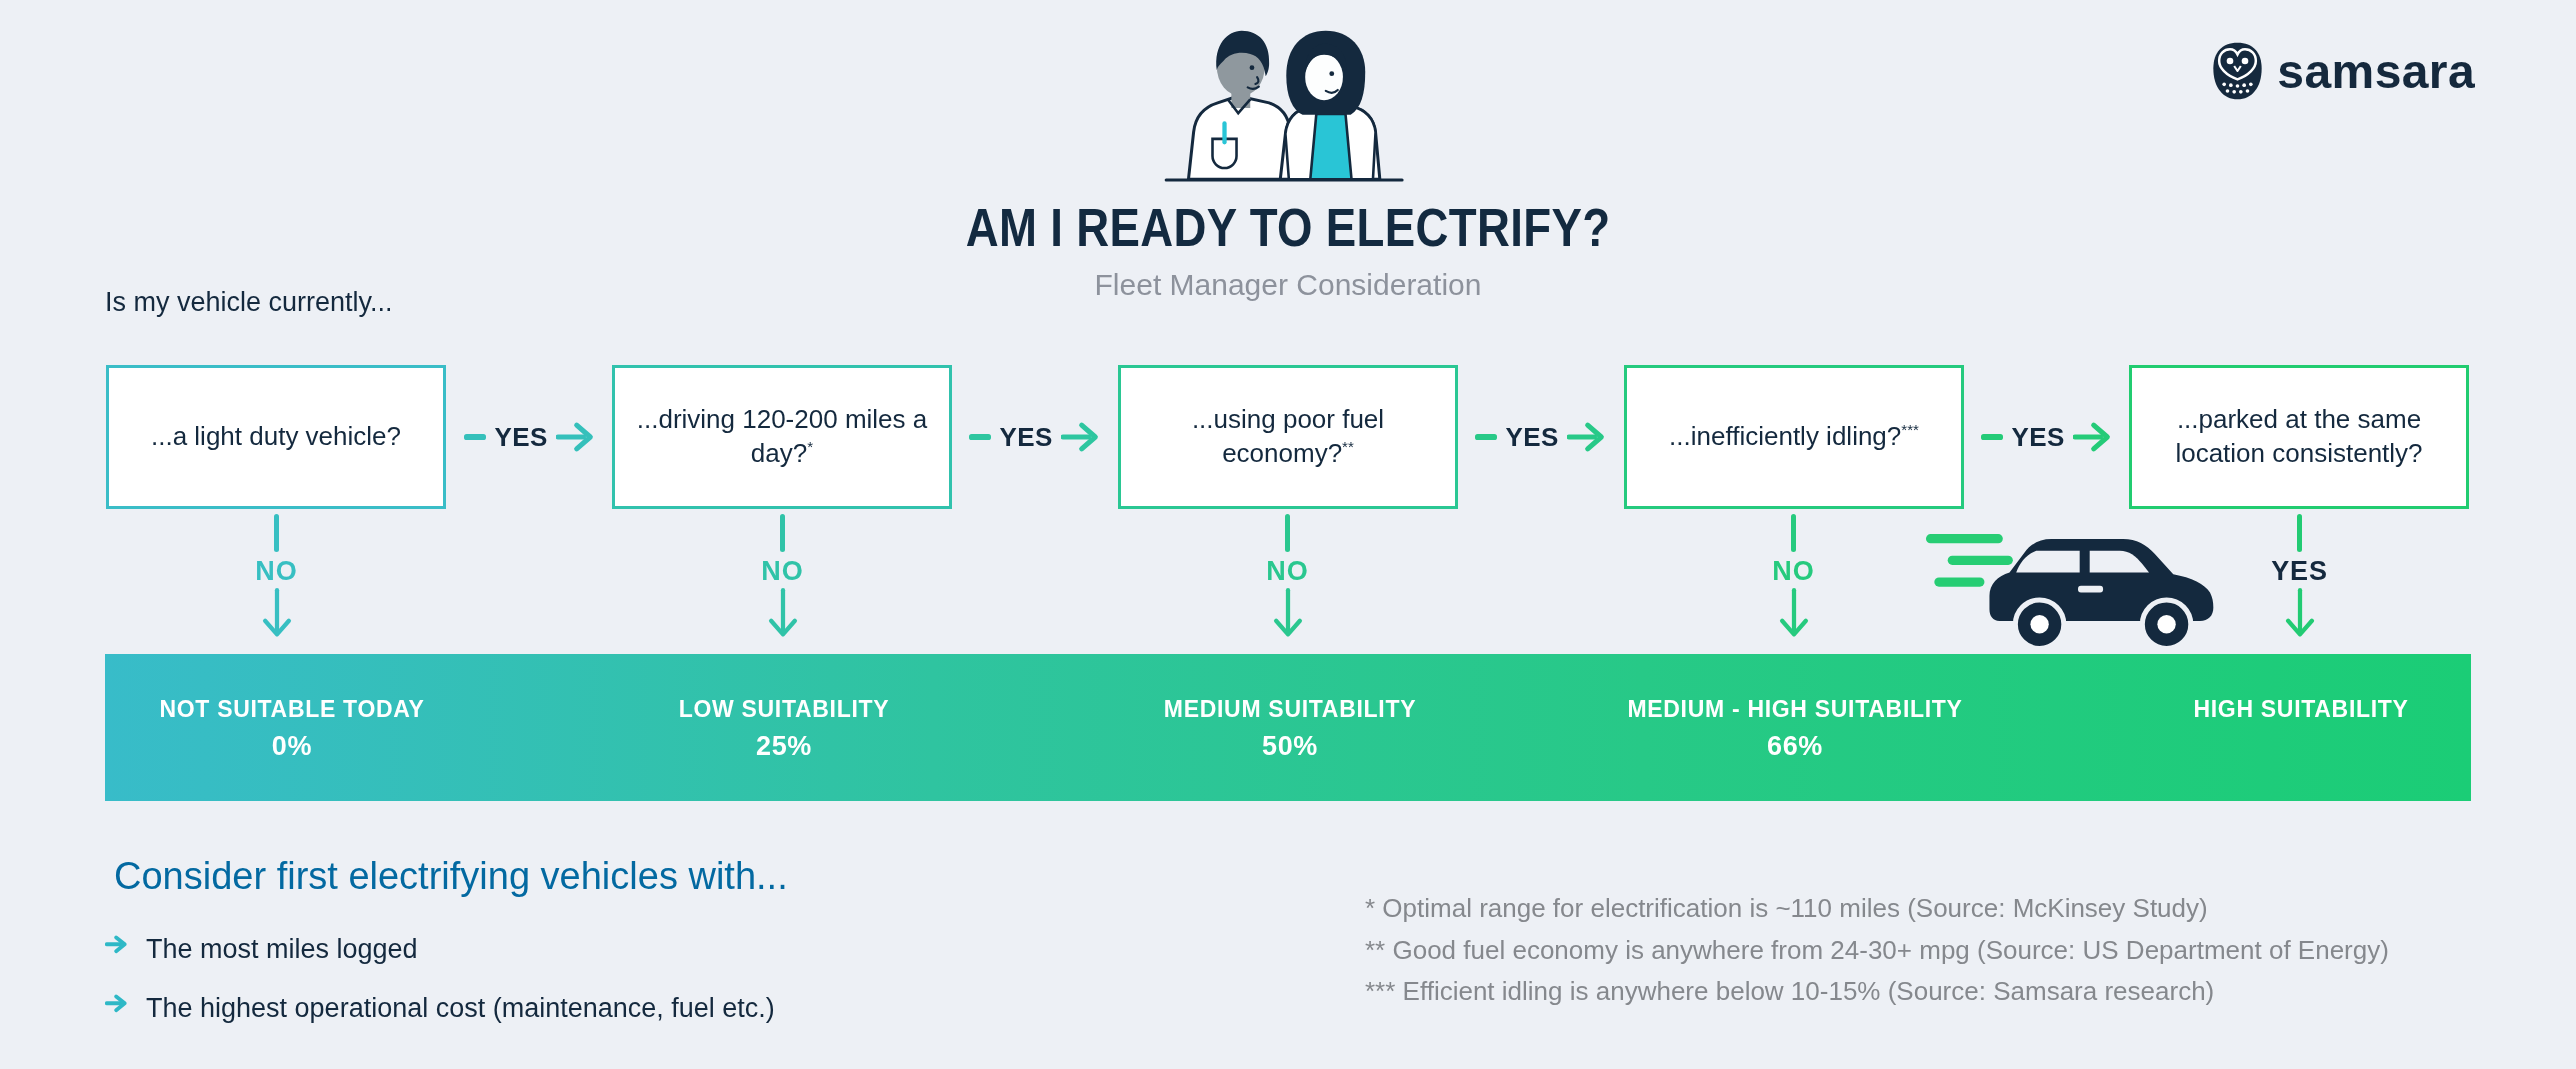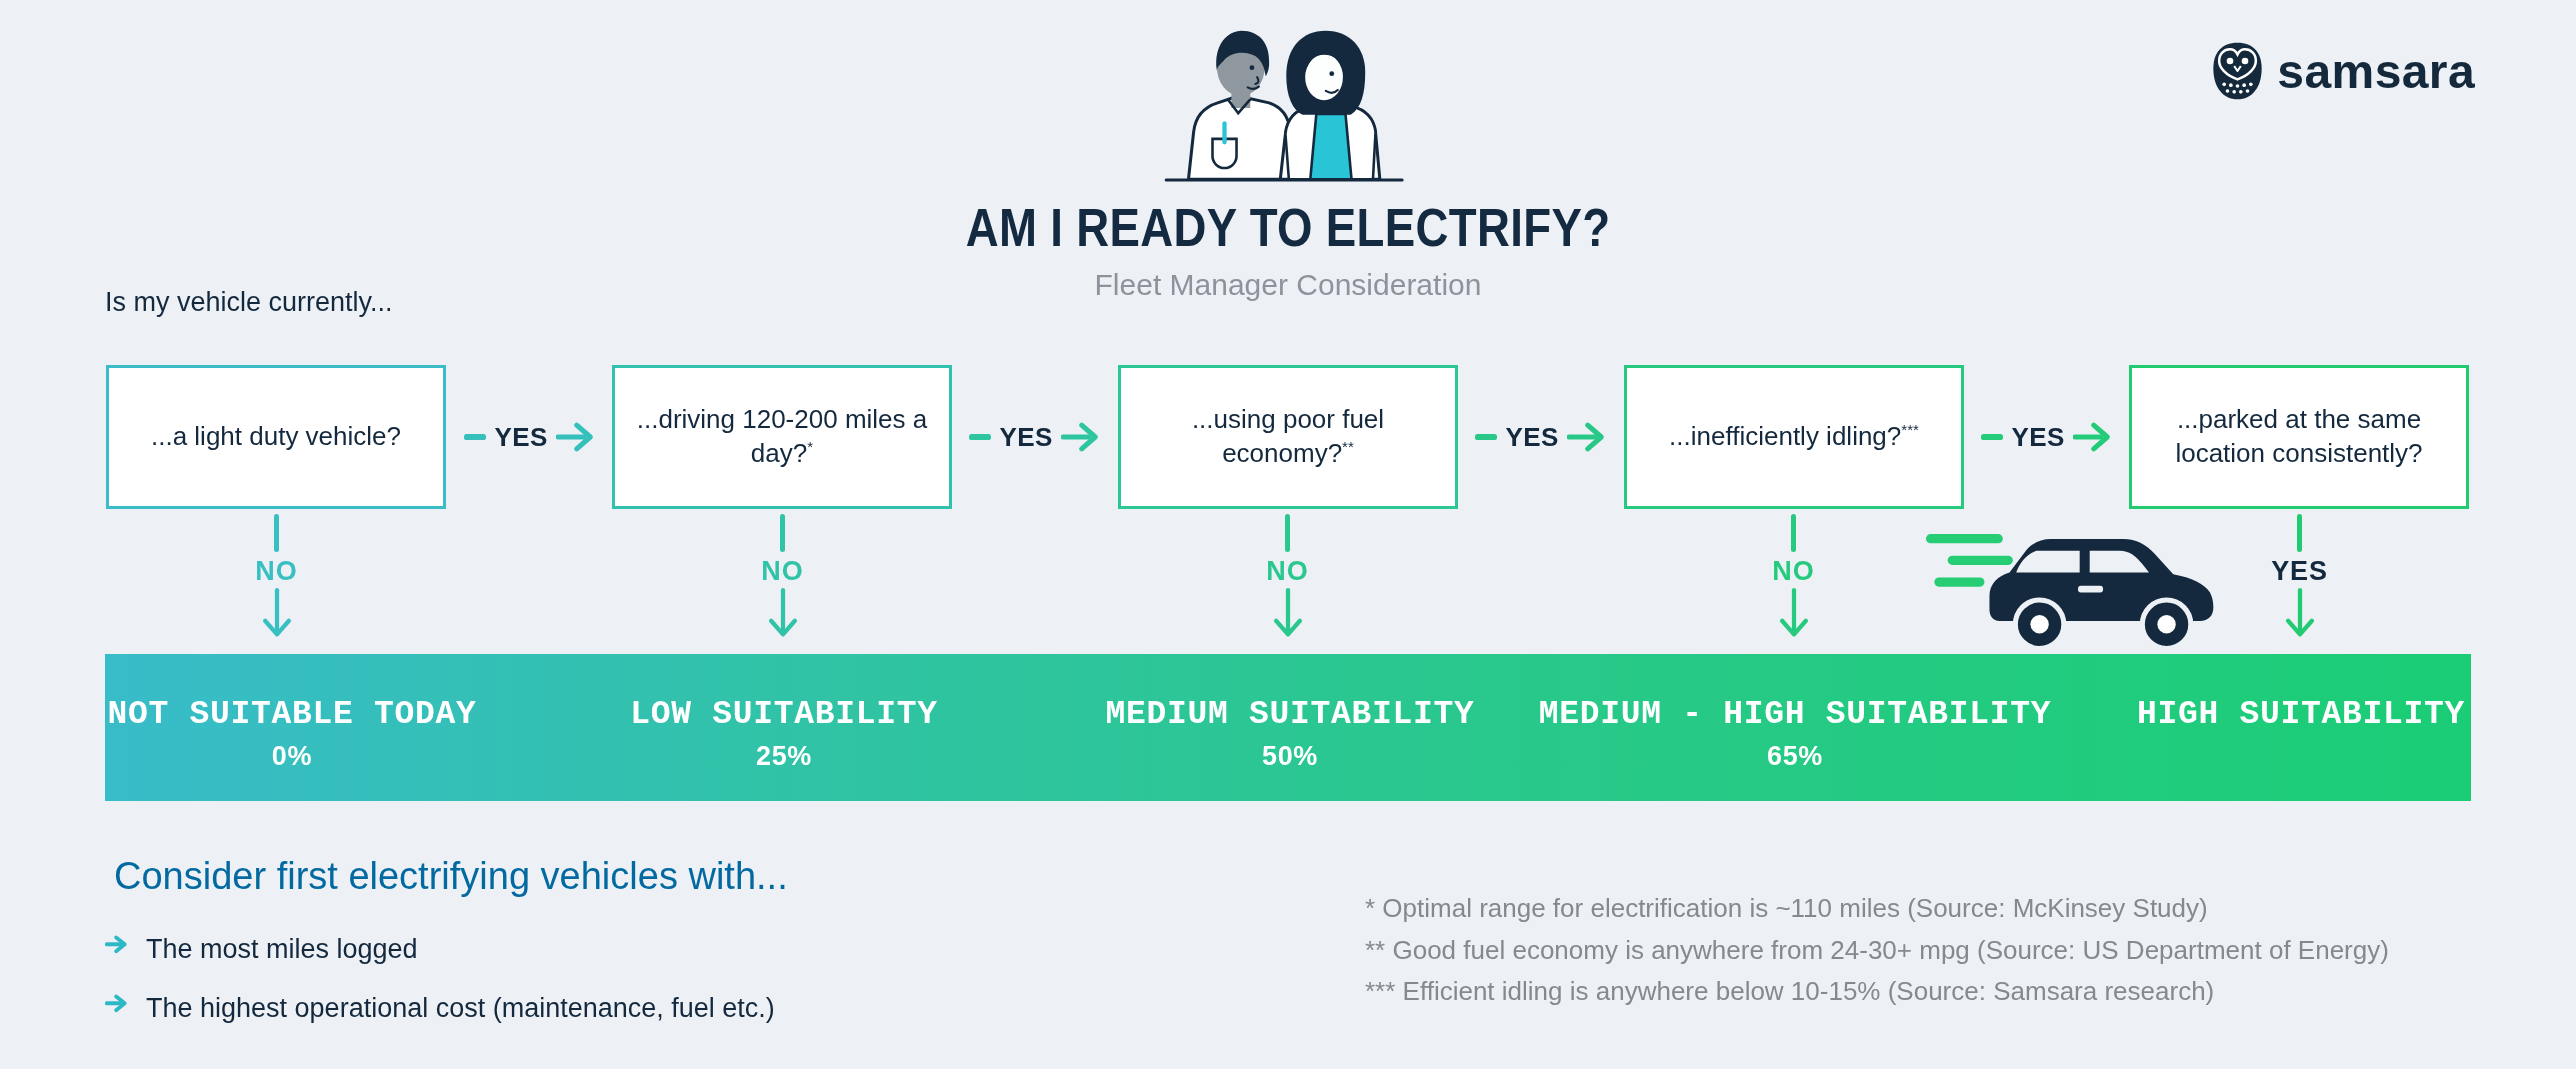--- a/index.html
+++ b/index.html
@@ -51,21 +51,21 @@
   .d2{left:1236px;color:#2ac78f;}
   .d3{left:1742px;color:#26ca7e;}
   .d4{left:2248px;color:#22cb73;}
   .d4 .dlbl{color:#14293e;}
 
   
   .bar{position:absolute;left:105px;top:654px;width:2366px;height:147px;
     background:linear-gradient(90deg,#38bcc9 0%,#2fc4a0 35%,#27c987 65%,#1bcd76 100%);}
   .bar-label{position:absolute;top:696px;width:550px;transform:translateX(-50%);
     text-align:center;color:#ffffff;font-weight:800;}
-  .bar-label .t{font-size:33px;letter-spacing:0.7px;font-family:Liberation Mono, monospace;}
+  .bar-label .t{font-size:23px;letter-spacing:0.7px;}
   .bar-label .v{font-size:27px;margin-top:7.7px;letter-spacing:0.7px;}
   .s0{left:292px;} .s1{left:784px;} .s2{left:1290px;} .s3{left:1795px;} .s4{left:2301px;}
 
   
   .car{position:absolute;left:1922px;top:519px;width:302px;height:137px;}
 
   
   .consider-h{position:absolute;left:114px;top:855px;font-size:38px;font-weight:500;color:#0369a1;}
   .bullets{position:absolute;left:105px;top:934px;display:flex;flex-direction:column;gap:28px;}
   .bullet{display:flex;gap:17px;font-size:27px;font-weight:500;color:#14293e;}
@@ -261,21 +261,21 @@
 <div class="bar-label s1">
   <div class="t">LOW SUITABILITY</div>
   <div class="v">25%</div>
 </div>
 <div class="bar-label s2">
   <div class="t">MEDIUM SUITABILITY</div>
   <div class="v">50%</div>
 </div>
 <div class="bar-label s3">
   <div class="t">MEDIUM - HIGH SUITABILITY</div>
-  <div class="v">65%</div>
+  <div class="v">66%</div>
 </div>
 <div class="bar-label s4">
   <div class="t">HIGH SUITABILITY</div>
 </div>
 
 <div class="consider-h">Consider first electrifying vehicles with...</div>
 
 <div class="bullets">
   <div class="bullet">
     <svg width="24" height="20.6" viewBox="0 0 28 24">

